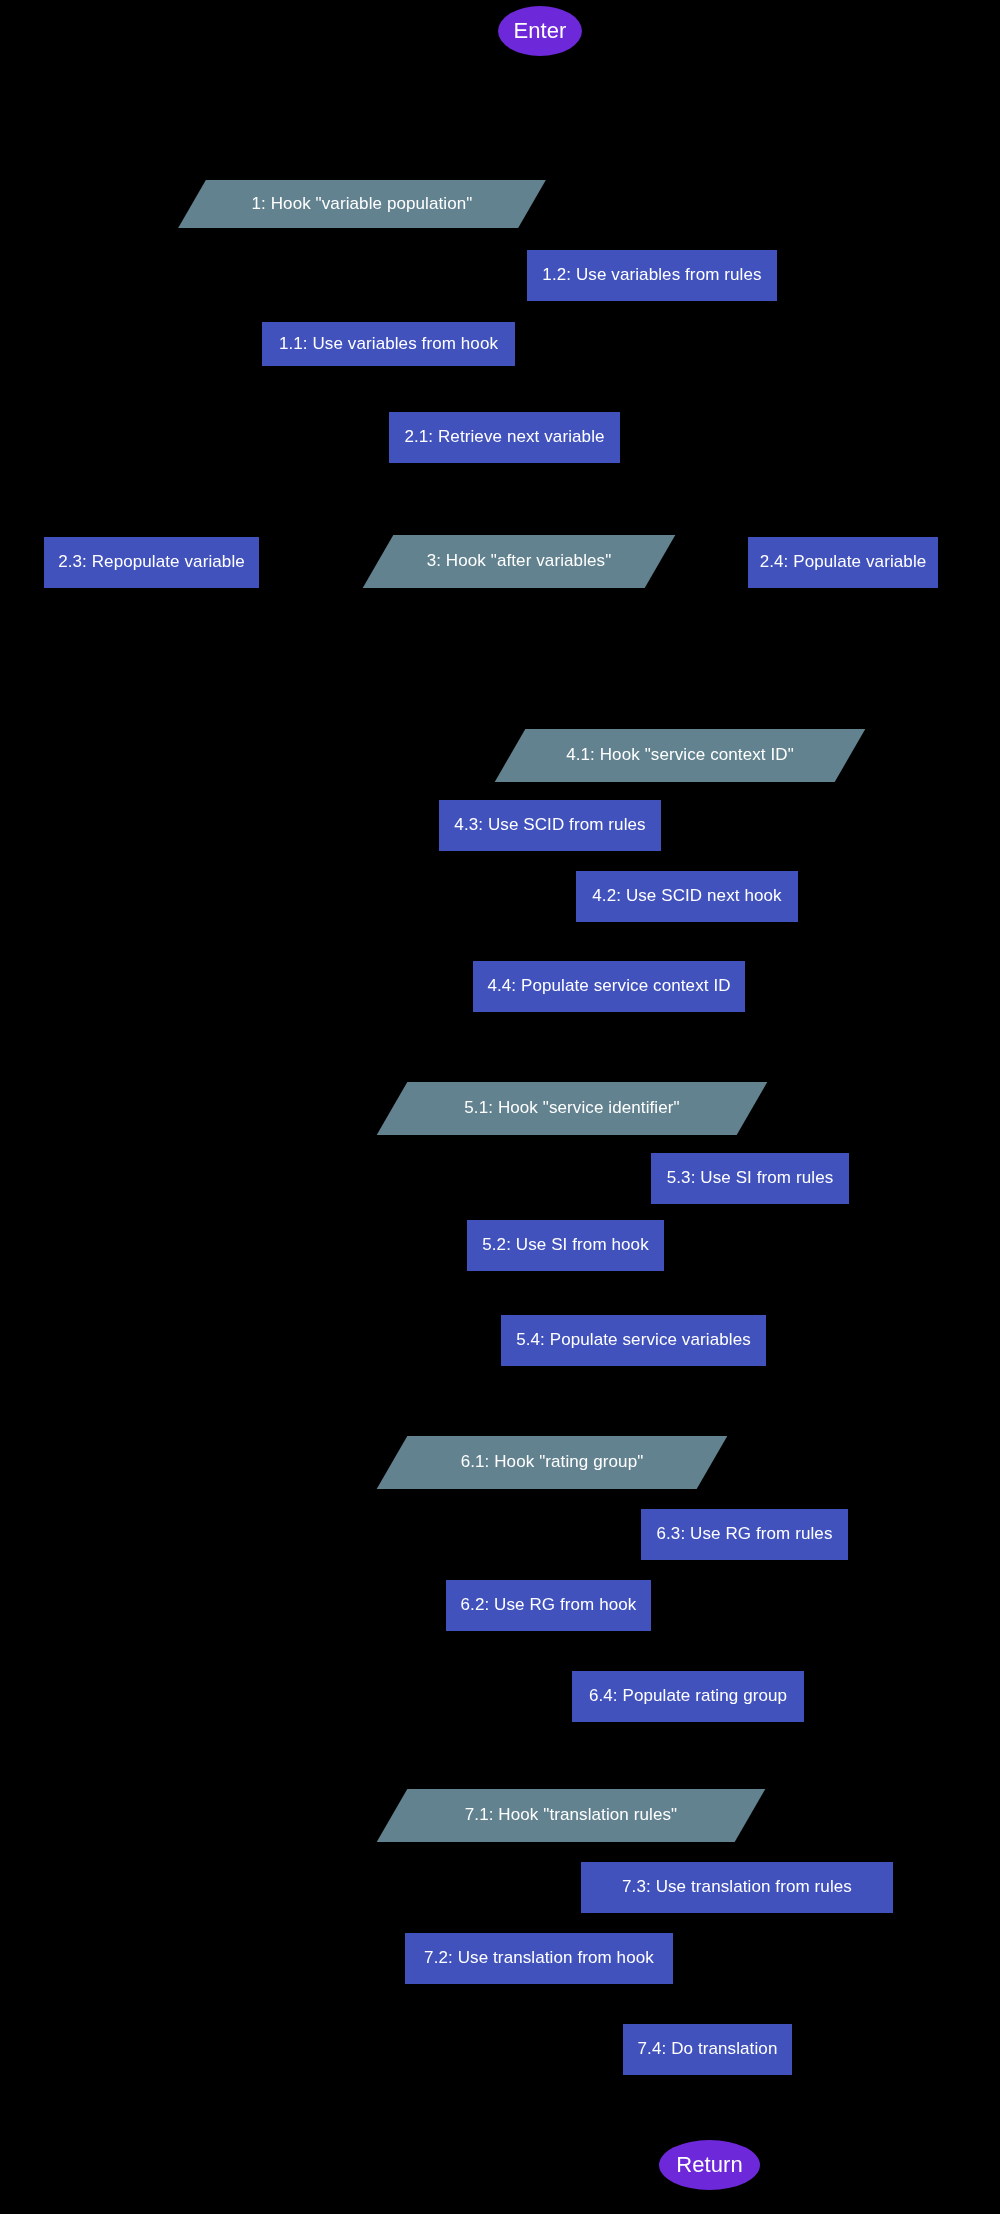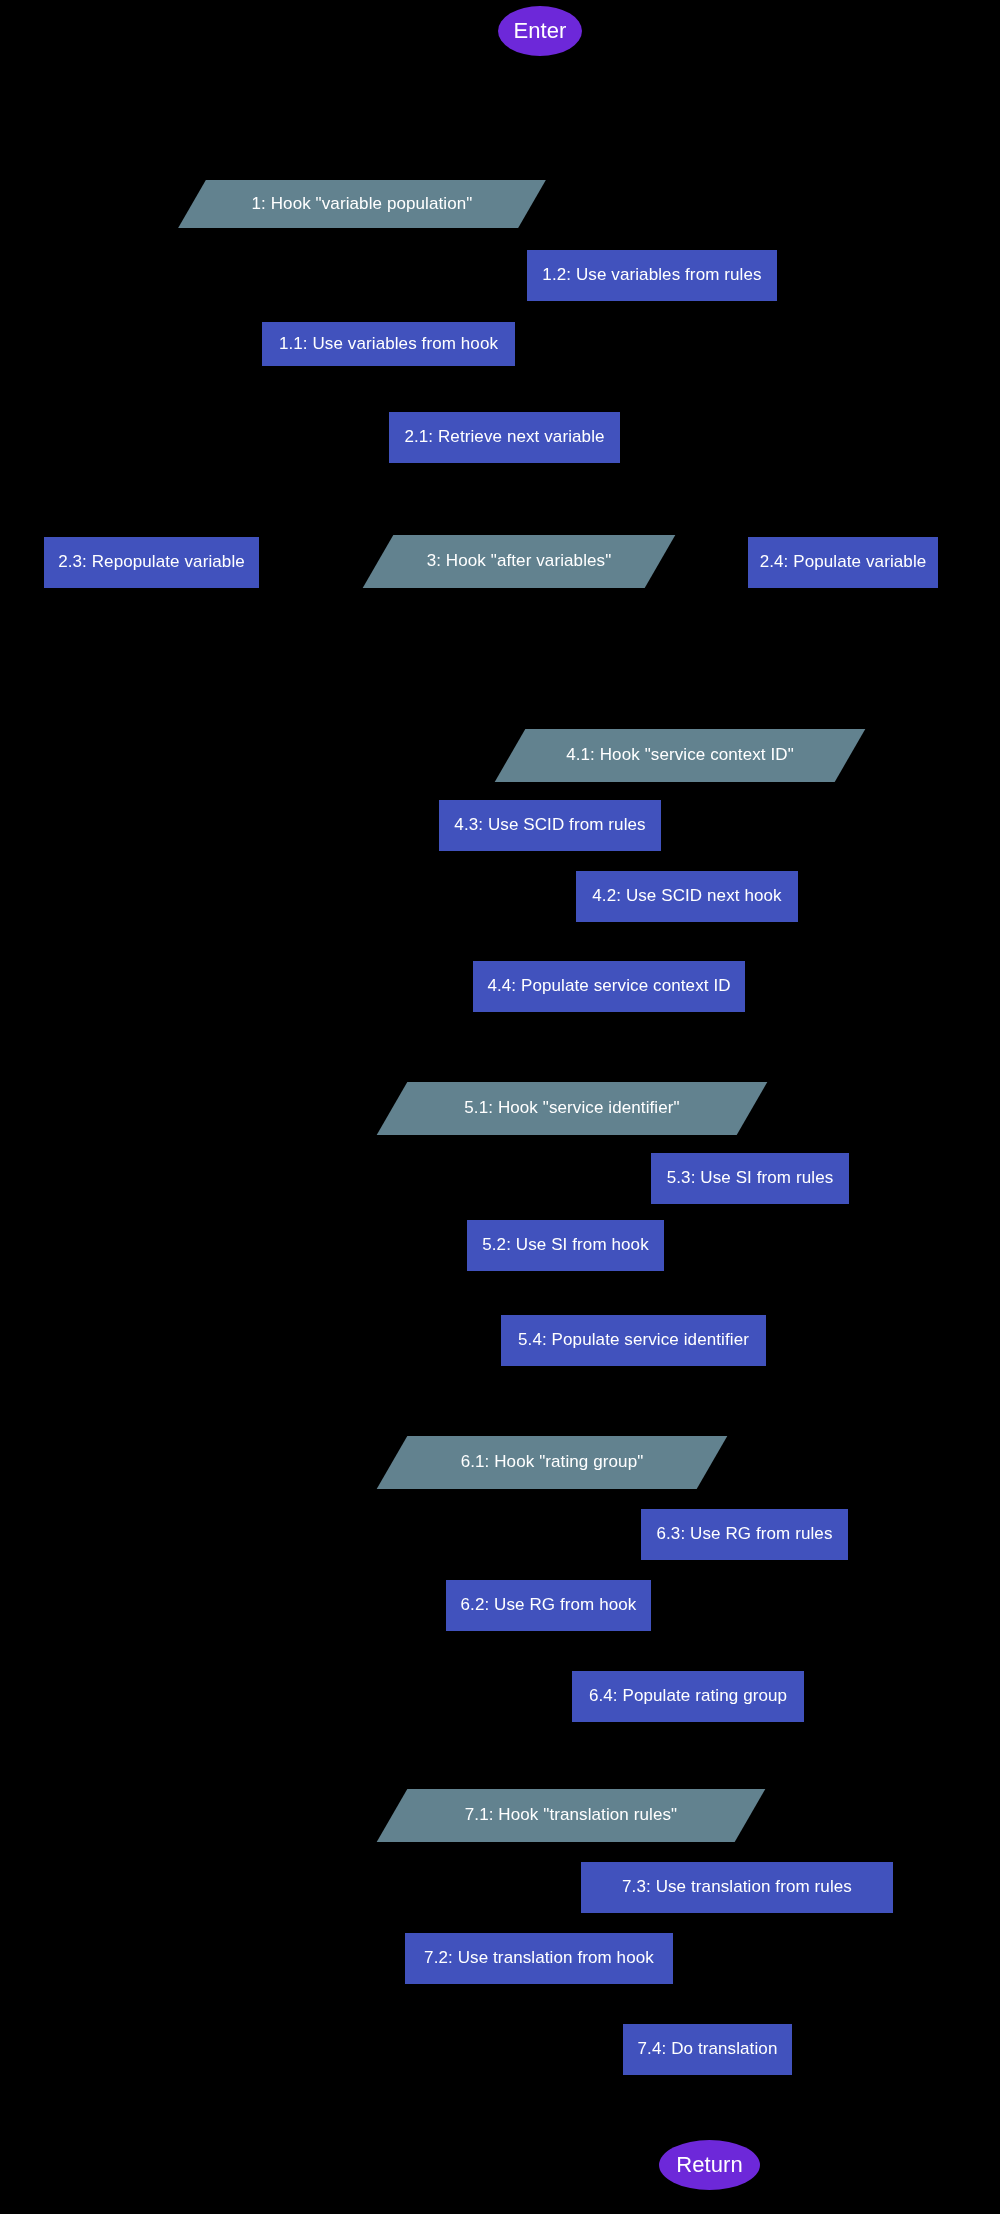--- a/index.html
+++ b/index.html
@@ -107,21 +107,21 @@
       <div class="skewbg"></div>
       <span class="hooklabel">5.1: Hook "service identifier"</span>
     </div>
     <div class="node process" style="left: 651px; top: 1153px; width: 198px; height: 51px;">
       <span>5.3: Use SI from rules</span>
     </div>
     <div class="node process" style="left: 467px; top: 1220px; width: 197px; height: 51px;">
       <span>5.2: Use SI from hook</span>
     </div>
     <div class="node process" style="left: 501px; top: 1315px; width: 265px; height: 51px;">
-      <span>5.4: Populate service identifier</span>
+      <span>5.4: Populate service variables</span>
     </div>
     <div class="node hook" style="left: 392px; top: 1436px; width: 320px; height: 53px;">
       <div class="skewbg"></div>
       <span class="hooklabel">6.1: Hook "rating group"</span>
     </div>
     <div class="node process" style="left: 641px; top: 1509px; width: 207px; height: 51px;">
       <span>6.3: Use RG from rules</span>
     </div>
     <div class="node process" style="left: 446px; top: 1580px; width: 205px; height: 51px;">
       <span>6.2: Use RG from hook</span>

